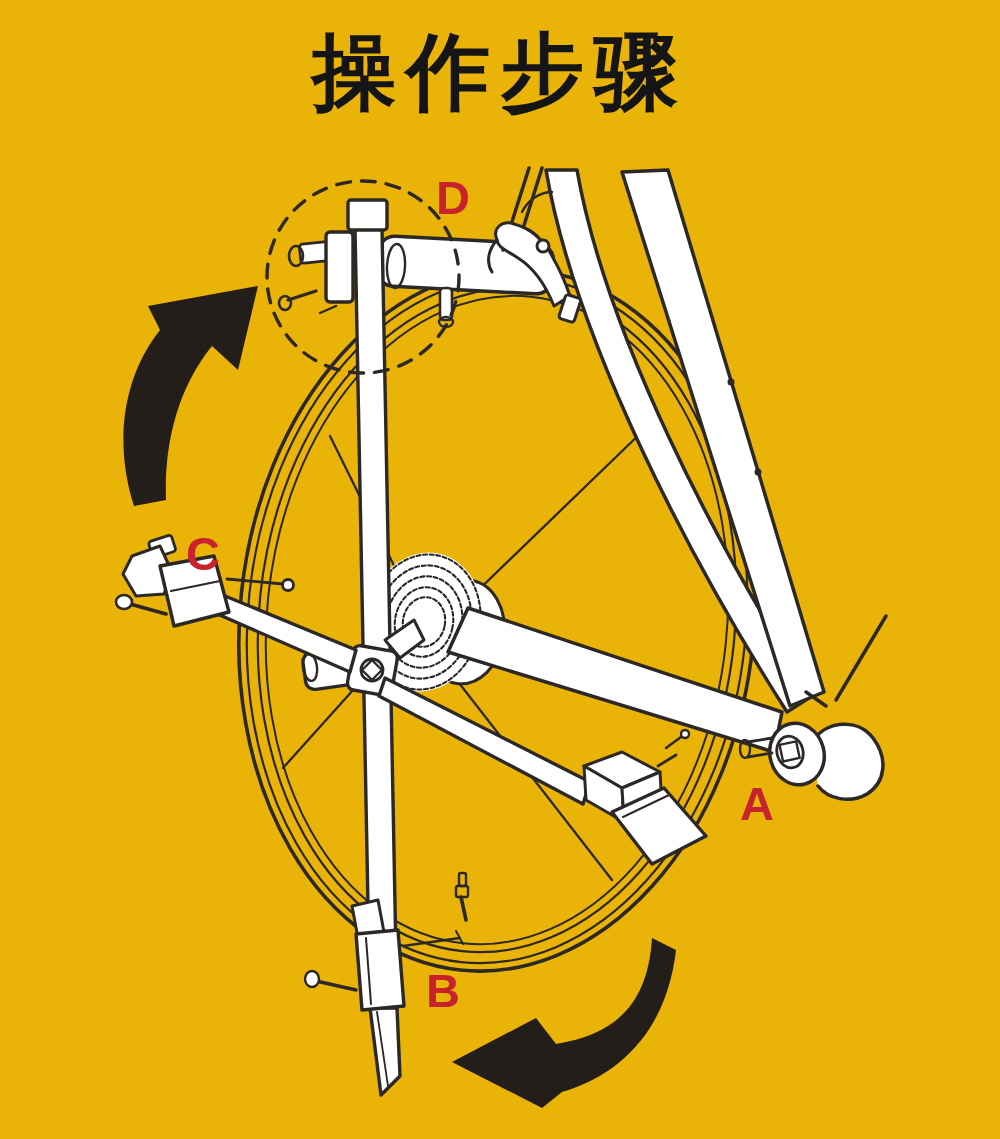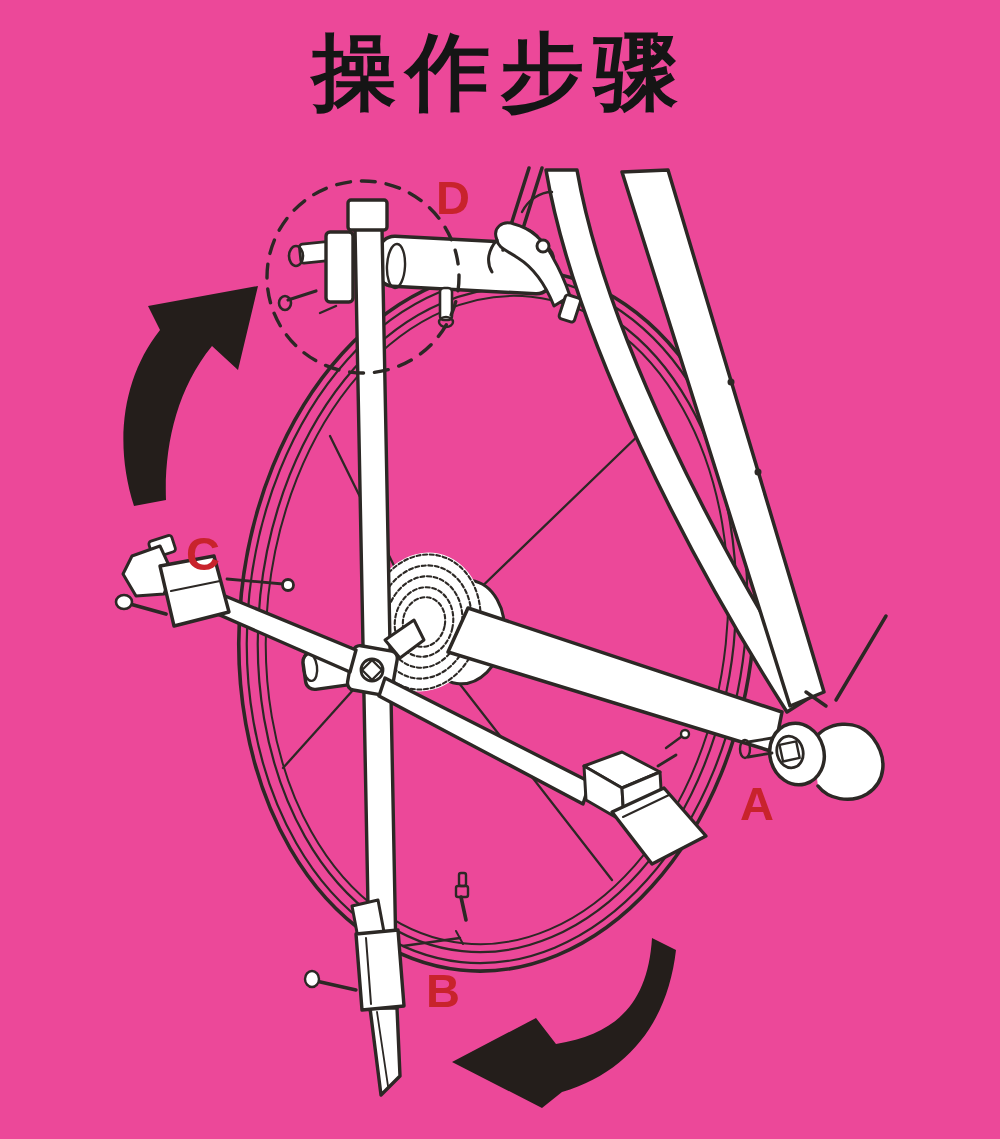--- a/index.html
+++ b/index.html
@@ -1,16 +1,16 @@
 <!DOCTYPE html>
 <html><head>
 <meta charset="utf-8">
 <style>
   html,body{margin:0;padding:0;background:#ffffff;}
-  .stage{position:relative;width:1000px;height:1139px;background:#ec4899;overflow:hidden;
+  .stage{position:relative;width:1000px;height:1139px;background:#eab308;overflow:hidden;
          font-family:"Liberation Sans",sans-serif;}
   .title{position:absolute;top:16px;left:0;width:100%;text-align:center;
          font-size:84px;font-weight:900;letter-spacing:10px;color:#151515;
          font-family:"Liberation Sans",sans-serif;}
   svg text.lbl{font-family:"Liberation Sans",sans-serif;font-size:47px;font-weight:700;}
 </style>
 </head>
 <body>
 
 <div class="stage">

